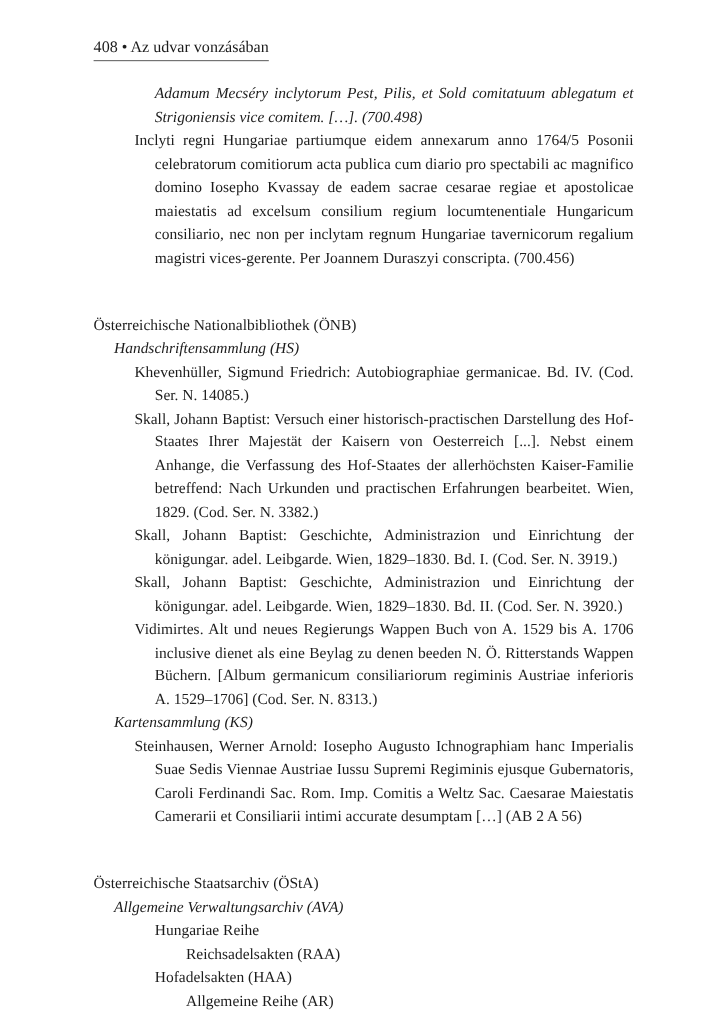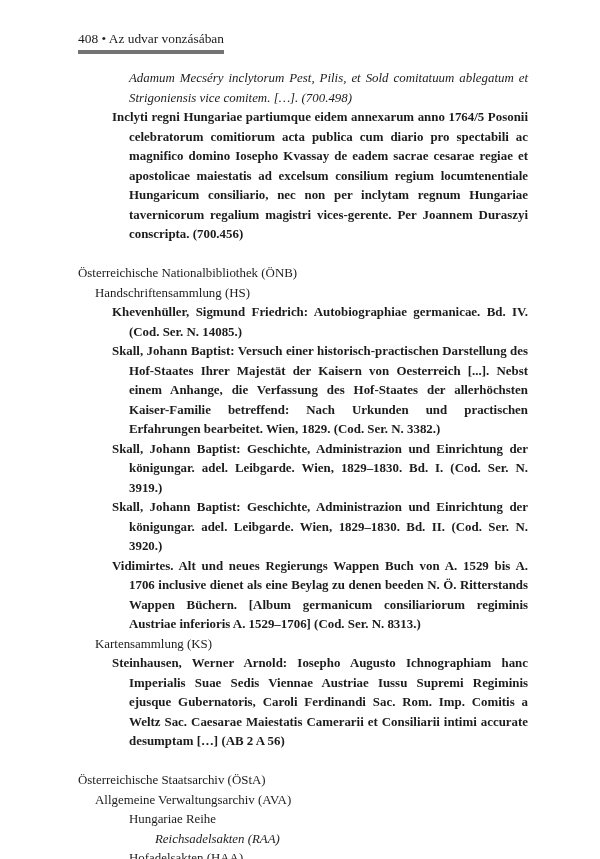--- a/index.html
+++ b/index.html
@@ -1,28 +1,28 @@
 <!DOCTYPE html>
 <html><head>
 <meta charset="utf-8">
 <style>
   html, body { margin: 0; padding: 0; background: #ffffff; }
   body { width: 600px; height: 859px; position: relative; overflow: hidden;
          font-family: "Liberation Serif", "DejaVu Serif", serif; color: #1c1c1c; }
   .header { position: absolute; left: 78px; top: 31px; font-size: 13.4px; line-height: 16px;
-            padding-bottom: 3px; border-bottom: 4px solid #737373; white-space: nowrap; }
+            padding-bottom: 3px; border-bottom: 1px solid #737373; white-space: nowrap; }
   .page { position: absolute; left: 78px; top: 69px; width: 450px; font-size: 12.9px; line-height: 19.5px; }
   .entry { text-align: justify; text-align-last: left; hyphens: none; }
-  .lvl0 { padding-left: 0; }
-  .lvl1 { padding-left: 17px; }
+  .lvl0 { padding-left: 0; margin-top: 17px; }
+  .lvl1 { padding-left: 17px; font-style: italic; }
   .lvl2 { padding-left: 34px; }
   .lvl3 { padding-left: 51px; }
-  .lvl4 { padding-left: 68px; font-style: italic; }
+  .lvl4 { padding-left: 68px; }
   .hang { text-indent: -17px; }
-  .hang.lvl2 { padding-left: 51px; font-weight: bold; }
+  .hang.lvl2 { padding-left: 51px; }
   .cont.lvl3 { padding-left: 51px; font-style: italic; }
   .gap { height: 19.5px; }
   .heading { white-space: nowrap; }
 </style>
 </head>
 <body>
 
 <div class="header">408 • Az udvar vonzásában</div>
 
 <div class="page">

